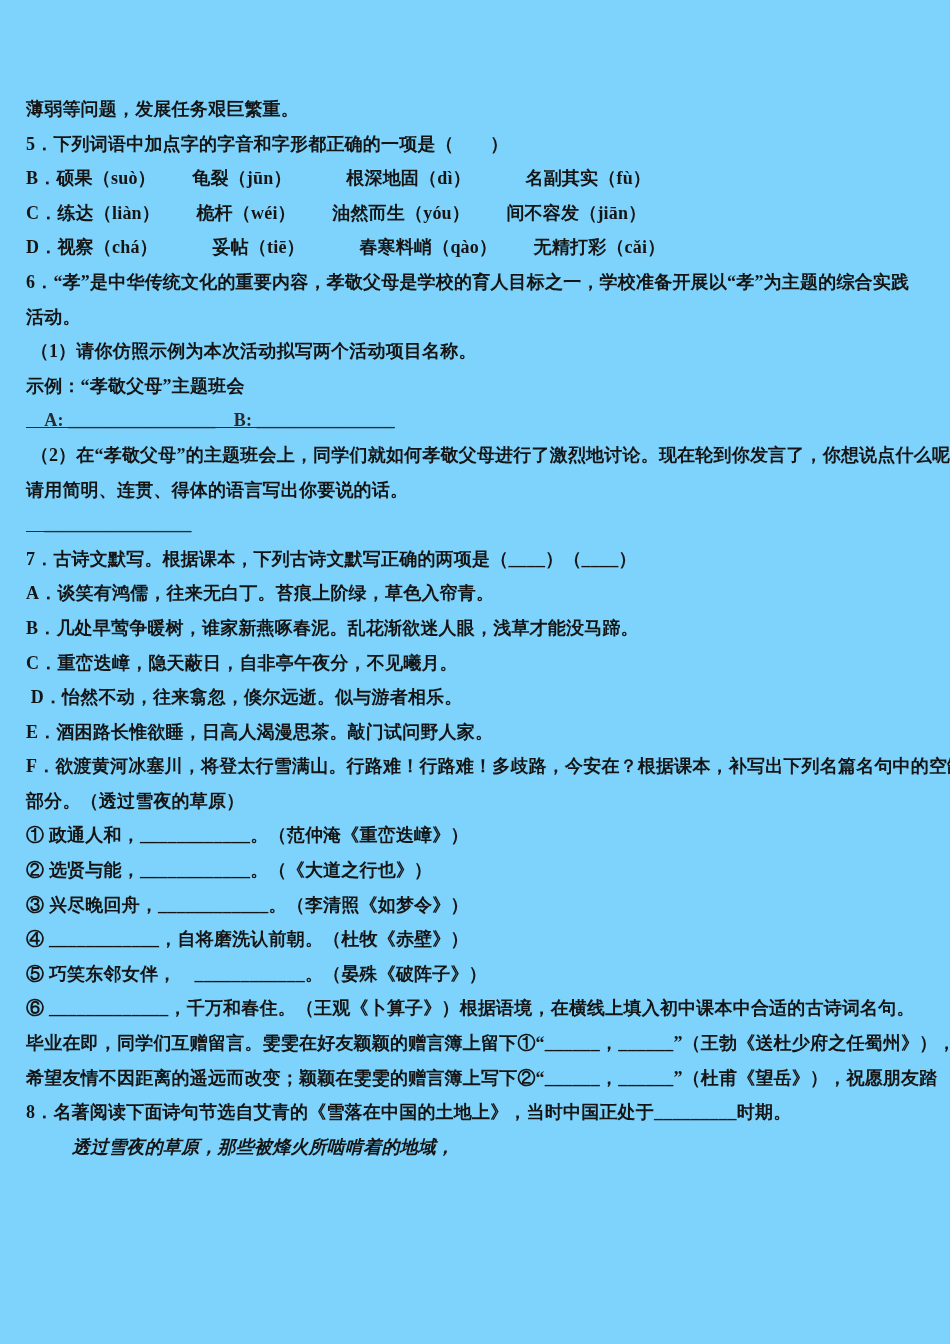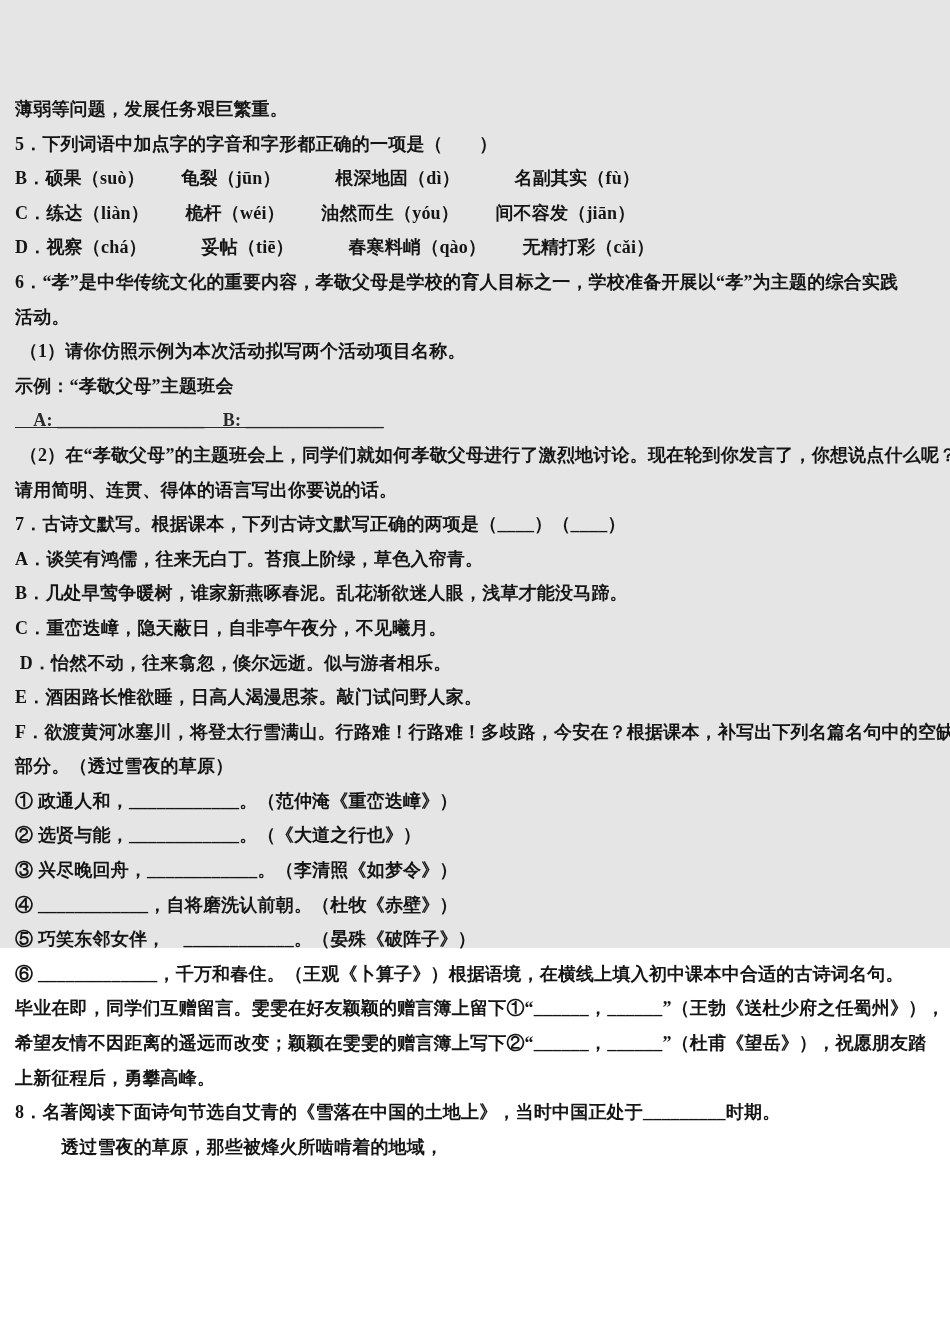--- a/index.html
+++ b/index.html
@@ -8,36 +8,37 @@
     background: #ffffff;
   }
   body {
     width: 950px;
     height: 1344px;
     overflow: hidden;
     font-family: "Liberation Serif", "DejaVu Serif", serif;
   }
   .page {
     width: 950px;
-    height: 948px;
-    background: #e5e5e5;
+    height: 1344px;
+    background: #7dd3fc;
     box-sizing: border-box;
-    padding: 92px 18px 0 15px;
+    padding: 92px 18px 0 26px;
   }
   .line {
     height: 34.6px;
     line-height: 34.6px;
     font-size: 18px;
     font-weight: 600;
     color: #151515;
     white-space: pre;
     letter-spacing: 0.2px;
   }
   .line.poem {
     padding-left: 46px;
+    font-style: italic;
   }
   .line.blank {
     color: #2a2a2a;
     text-decoration: underline;
   }
 </style>
 </head>
 <body>
 
 <div class="page">
@@ -47,33 +48,33 @@
       <div class="line options">B．硕果（suò）　　龟裂（jūn）　　　根深地固（dì）　　　名副其实（fù）</div>
       <div class="line options">C．练达（liàn）　　桅杆（wéi）　　油然而生（yóu）　　间不容发（jiān）</div>
       <div class="line options">D．视察（chá）　　　妥帖（tiē）　　　春寒料峭（qào）　　无精打彩（cǎi）</div>
       <div class="line body">6．“孝”是中华传统文化的重要内容，孝敬父母是学校的育人目标之一，学校准备开展以“孝”为主题的综合实践</div>
       <div class="line body">活动。</div>
       <div class="line body"> （1）请你仿照示例为本次活动拟写两个活动项目名称。</div>
       <div class="line body">示例：“孝敬父母”主题班会</div>
       <div class="line blank">　A: ________________　B: _______________</div>
       <div class="line body"> （2）在“孝敬父母”的主题班会上，同学们就如何孝敬父母进行了激烈地讨论。现在轮到你发言了，你想说点什么呢？</div>
       <div class="line body">请用简明、连贯、得体的语言写出你要说的话。</div>
+      <div class="line blank">　________________</div>
       <div class="line body">7．古诗文默写。根据课本，下列古诗文默写正确的两项是（____）（____）</div>
       <div class="line body">A．谈笑有鸿儒，往来无白丁。苔痕上阶绿，草色入帘青。</div>
       <div class="line body">B．几处早莺争暖树，谁家新燕啄春泥。乱花渐欲迷人眼，浅草才能没马蹄。</div>
       <div class="line body">C．重峦迭嶂，隐天蔽日，自非亭午夜分，不见曦月。</div>
       <div class="line body"> D．怡然不动，往来翕忽，倏尔远逝。似与游者相乐。</div>
       <div class="line body">E．酒困路长惟欲睡，日高人渴漫思茶。敲门试问野人家。</div>
       <div class="line body">F．欲渡黄河冰塞川，将登太行雪满山。行路难！行路难！多歧路，今安在？根据课本，补写出下列名篇名句中的空缺</div>
       <div class="line body">部分。（透过雪夜的草原）</div>
       <div class="line body">① 政通人和，____________。（范仲淹《重峦迭嶂》）</div>
       <div class="line body">② 选贤与能，____________。（《大道之行也》）</div>
       <div class="line body">③ 兴尽晚回舟，____________。（李清照《如梦令》）</div>
       <div class="line body">④ ____________，自将磨洗认前朝。（杜牧《赤壁》）</div>
       <div class="line body">⑤ 巧笑东邻女伴，　____________。（晏殊《破阵子》）</div>
       <div class="line body">⑥ _____________，千万和春住。（王观《卜算子》）根据语境，在横线上填入初中课本中合适的古诗词名句。</div>
       <div class="line body">毕业在即，同学们互赠留言。雯雯在好友颖颖的赠言簿上留下①“______，______”（王勃《送杜少府之任蜀州》），</div>
       <div class="line body">希望友情不因距离的遥远而改变；颖颖在雯雯的赠言簿上写下②“______，______”（杜甫《望岳》），祝愿朋友踏</div>
-      <div class="line body">上新征程后，勇攀高峰。</div>
       <div class="line body">8．名著阅读下面诗句节选自艾青的《雪落在中国的土地上》，当时中国正处于_________时期。</div>
       <div class="line poem">透过雪夜的草原，那些被烽火所啮啃着的地域，</div>
     </div>
 </div>
 
 </body></html>

